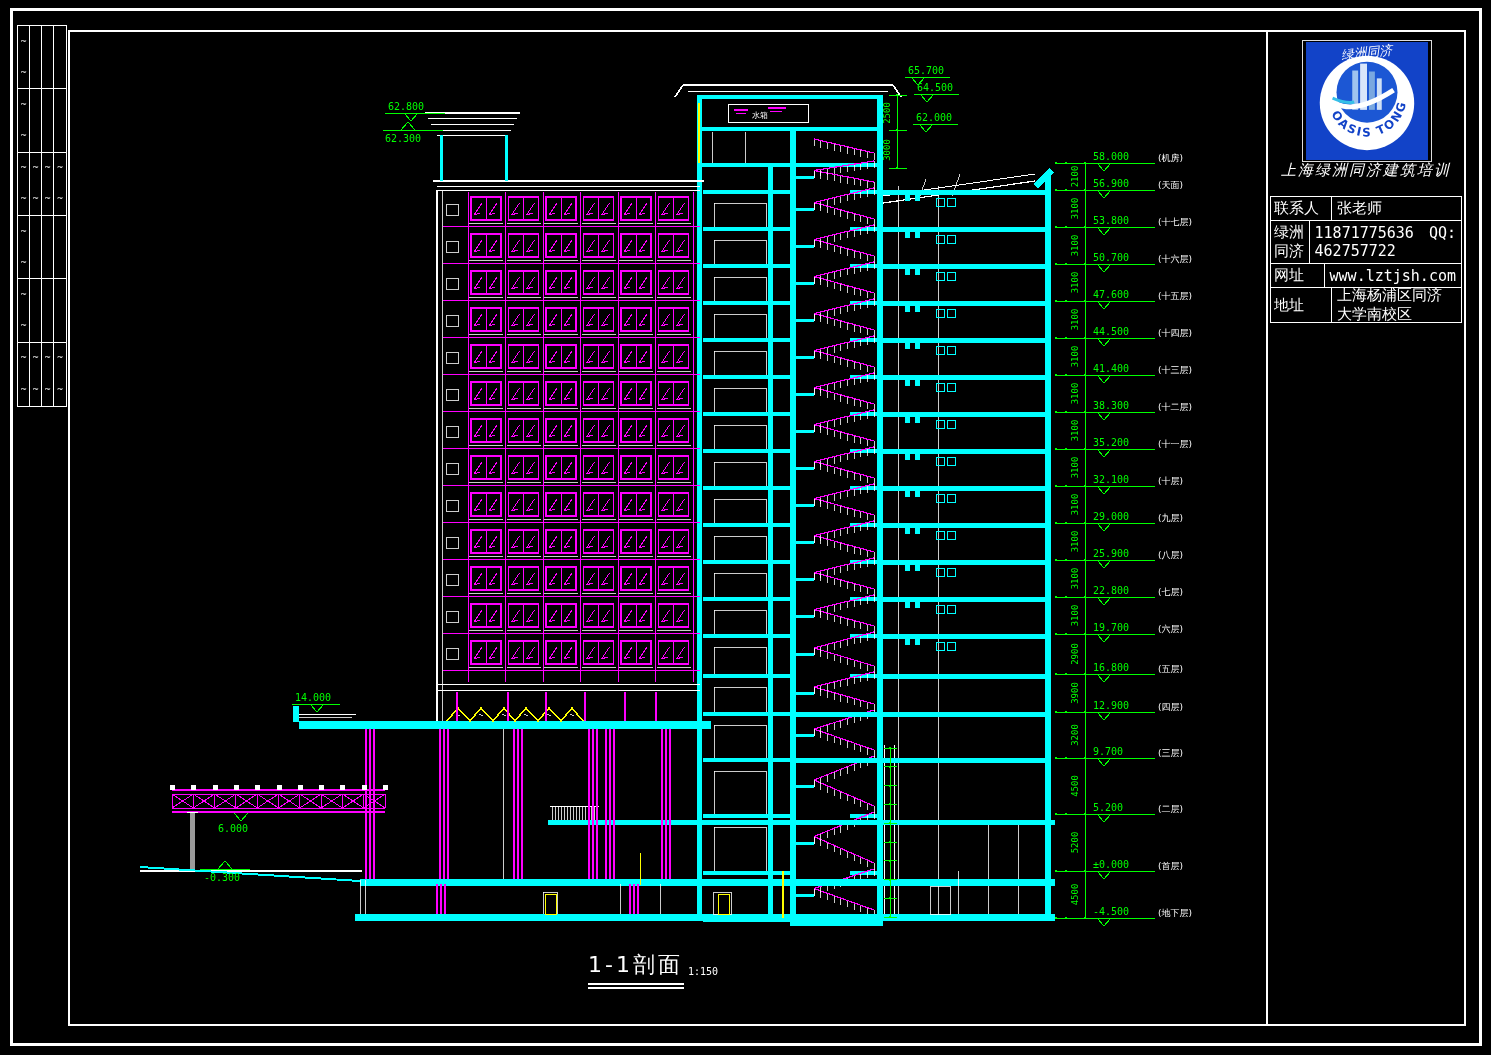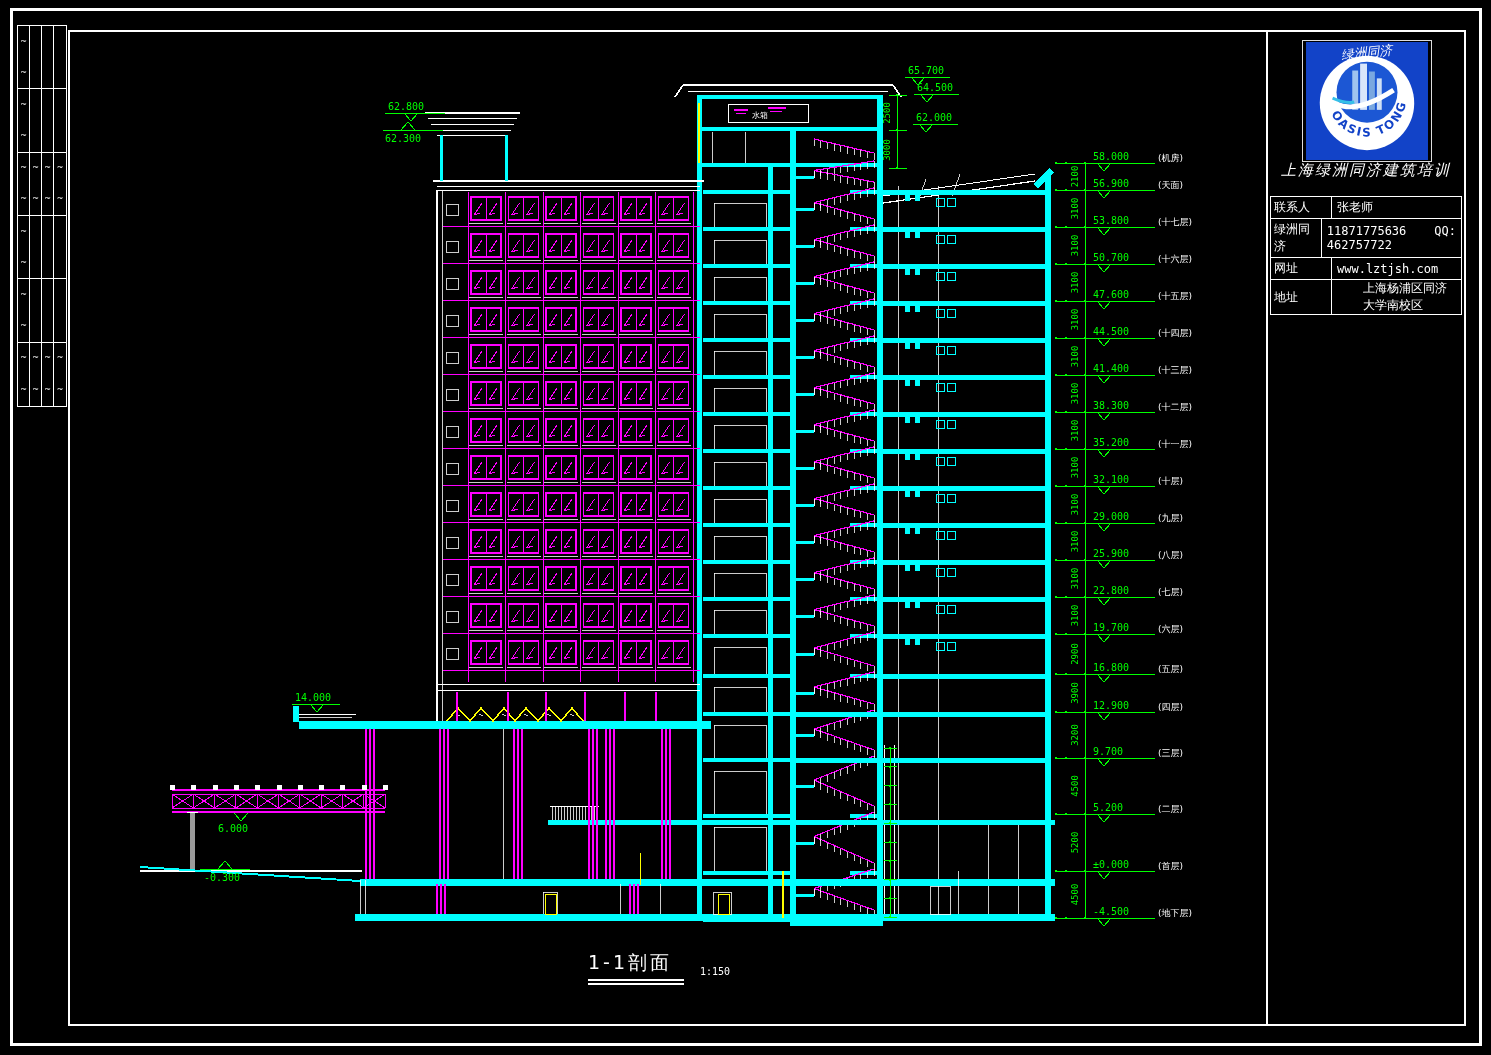--- a/index.html
+++ b/index.html
@@ -17,35 +17,35 @@
   .ls-row:last-child{border-bottom:none;}
   .ls-cell{border-right:1px solid #fff;color:#fff;font-size:8px;line-height:1;
        display:flex;flex-direction:column;justify-content:space-around;align-items:center;}
   .ls-cell:last-child{border-right:none;}
   
   .logo-box{position:absolute;left:1302px;top:40px;width:128px;height:120px;
        border:1px solid #ddd;background:#000;}
   .company{position:absolute;left:1270px;top:161px;width:192px;text-align:center;
        color:#fff;font-size:15px;letter-spacing:2px;white-space:nowrap;font-style:italic;}
   .tb-table{position:absolute;left:1270px;top:196px;width:190px;border:1px solid #fff;
-       color:#fff;font-size:12px;}
+       color:#fff;font-size:15px;}
   .tb-row{display:flex;border-bottom:1px solid #fff;align-items:center;}
   .tb-row:last-child{border-bottom:none;}
   .tb-label{width:54px;padding:2px 3px;border-right:1px solid #fff;align-self:stretch;
        display:flex;align-items:center;}
   .tb-value{padding:2px 5px;flex:1;}
   .mono{font-family:"DejaVu Sans Mono",monospace;}
-  .qq-gap{margin-left:28px;}
-  .tb-row.tall{height:34px;gap:26px;}
+  .qq-gap{margin-left:15px;}
+  .tb-row.tall{height:34px;}
   
   .dwg-title{position:absolute;left:588px;top:950px;color:#fff;}
-  .dwg-title .t{font-size:19px;letter-spacing:3px;white-space:nowrap;}
+  .dwg-title .t{font-size:22px;letter-spacing:3px;white-space:nowrap;}
   .dwg-title .u1{width:96px;height:2px;background:#fff;margin-top:3px;}
   .dwg-title .u2{width:96px;height:2px;background:#fff;margin-top:2px;}
-  .dwg-scale{position:absolute;left:112px;top:16px;font-size:10px;
+  .dwg-scale{position:absolute;left:100px;top:16px;font-size:10px;
        font-family:"DejaVu Sans Mono",monospace;}
   #cad{position:absolute;left:0;top:0;pointer-events:none;shape-rendering:crispEdges;}
   svg text{shape-rendering:auto;}
 </style>
 </head>
 <body>
 
 <div class="frame-outer"></div>
 <div class="frame-inner"></div>
 <div class="tb-divider"></div>

